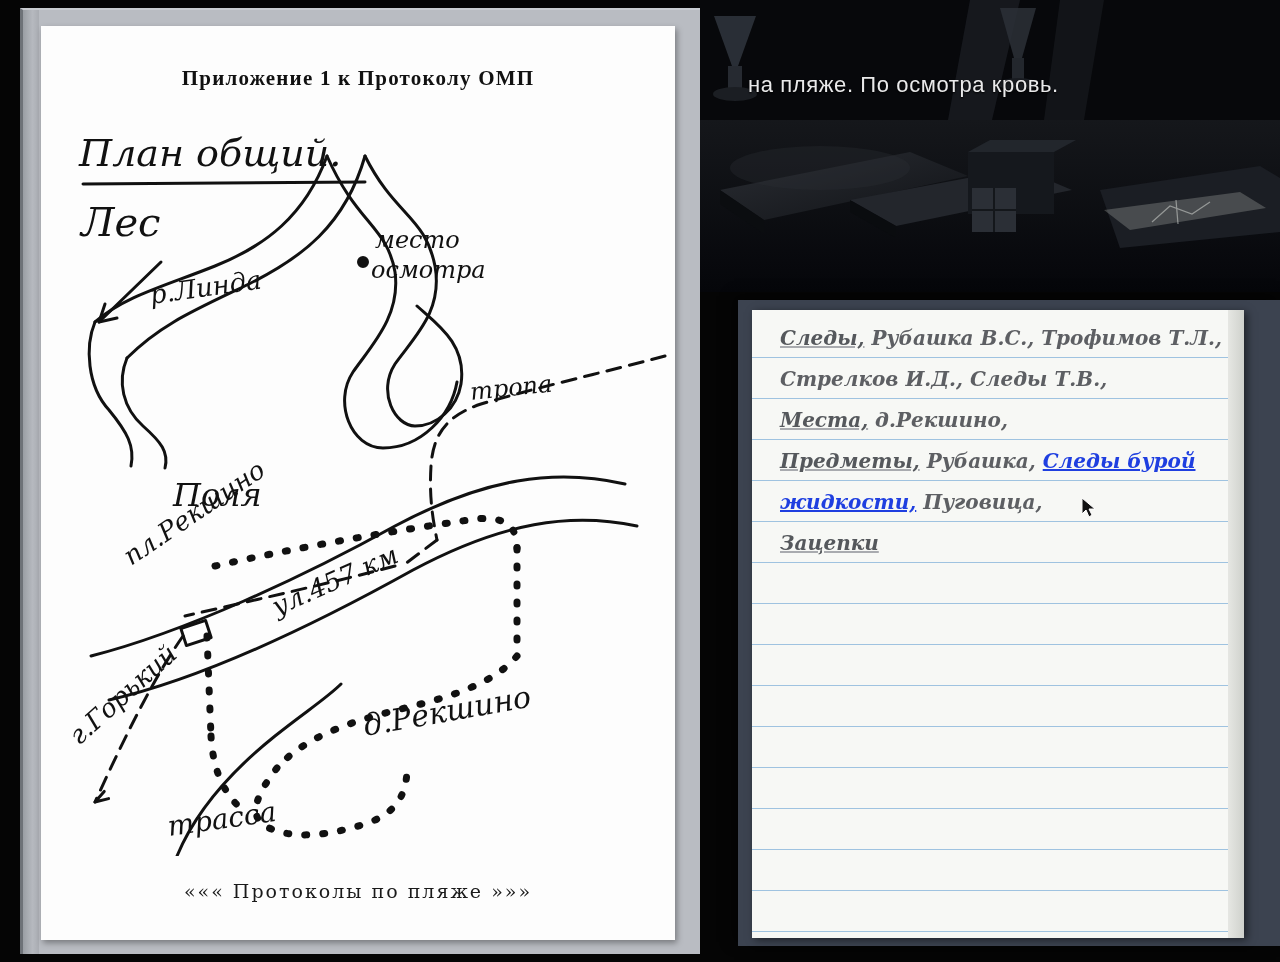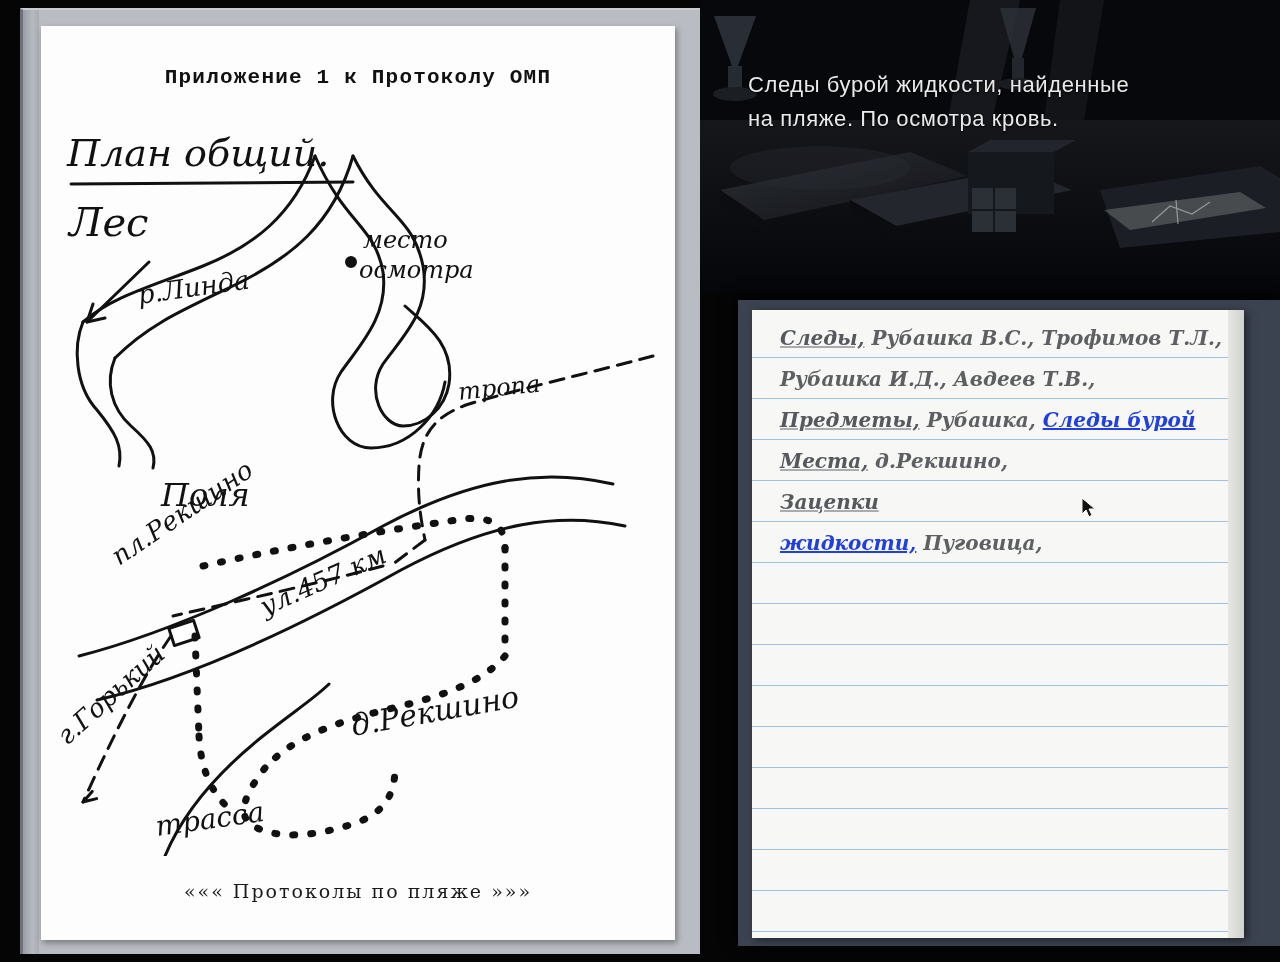--- a/index.html
+++ b/index.html
@@ -50,40 +50,40 @@
     box-shadow: 2px 3px 6px rgba(0,0,0,.35);
     box-sizing: border-box;
     overflow: hidden;
   }
   #doc-title {
     position: absolute;
     left: 0;
     top: 40px;
     width: 100%;
     text-align: center;
-    font-family: Liberation Mono, monospace;
+    font-family: Liberation Serif, serif;
     font-weight: bold;
     font-size: 21px;
     letter-spacing: 1.2px;
     color: #111;
   }
   #doc-footer {
     position: absolute;
     left: 0;
     bottom: 38px;
     width: 100%;
     text-align: center;
     font-family: "DejaVu Serif", serif;
     font-size: 19px;
     letter-spacing: 2px;
     color: #1a1a1a;
   }
   #map-area {
     position: absolute;
-    left: 12px;
+    left: 24px;
     top: 70px;
     width: 610px;
     height: 760px;
   }
   #map-area svg { display: block; }
   .hand {
     font-family: "DejaVu Serif", serif;
     font-style: italic;
     fill: #111;
   }
@@ -300,52 +300,51 @@
 
       <polygon points="404,210 540,192 566,208 430,230" fill="#cfd2cd" opacity=".25"></polygon>
       <g stroke="#c9ccc8" stroke-width="1.2" fill="none" opacity=".6">
         <path d="M452 222 L 470 206 L 492 214 L 510 202"></path>
         <path d="M476 200 L 478 224"></path>
       </g>
 
       <ellipse cx="120" cy="168" rx="90" ry="22" fill="#2a2e35" opacity=".35"></ellipse>
     </svg>
     <div id="photo-caption">
-      <div>Следы бурой жидкости, найденные</div>
       <div>на пляже. По осмотра кровь.</div>
     </div>
   </div>
 
   <div id="notebook">
     <div id="note-page">
       <div id="rules"></div>
 
       <div id="note-text">
         <div class="note-line">
           <span class="kw und">Следы,</span>
           <span>Рубашка В.С., Трофимов Т.Л.,</span>
         </div>
         <div class="note-line">
-          <span>Рубашка И.Д., Авдеев Т.В.,</span>
+          <span>Стрелков И.Д., Следы Т.В.,</span>
+        </div>
+        <div class="note-line">
+          <span class="kw und">Места,</span>
+          <span>д.Рекшино,</span>
         </div>
         <div class="note-line">
           <span class="kw und">Предметы,</span>
           <span>Рубашка,</span>
           <span class="lnk">Следы бурой</span>
         </div>
         <div class="note-line">
-          <span class="kw und">Места,</span>
-          <span>д.Рекшино,</span>
-        </div>
-        <div class="note-line">
-          <span class="kw und">Зацепки</span>
-        </div>
-        <div class="note-line">
           <span class="lnk">жидкости,</span>
           <span>Пуговица,</span>
+        </div>
+        <div class="note-line">
+          <span class="kw und">Зацепки</span>
         </div>
       </div>
 
       <svg id="cursor" viewBox="0 0 14 20">
         <polygon points="0,0 0,16 4,12 7,19 10,17 7,11 13,11" fill="#111" stroke="#fff" stroke-width="1"></polygon>
       </svg>
     </div>
   </div>
 
 </div>

